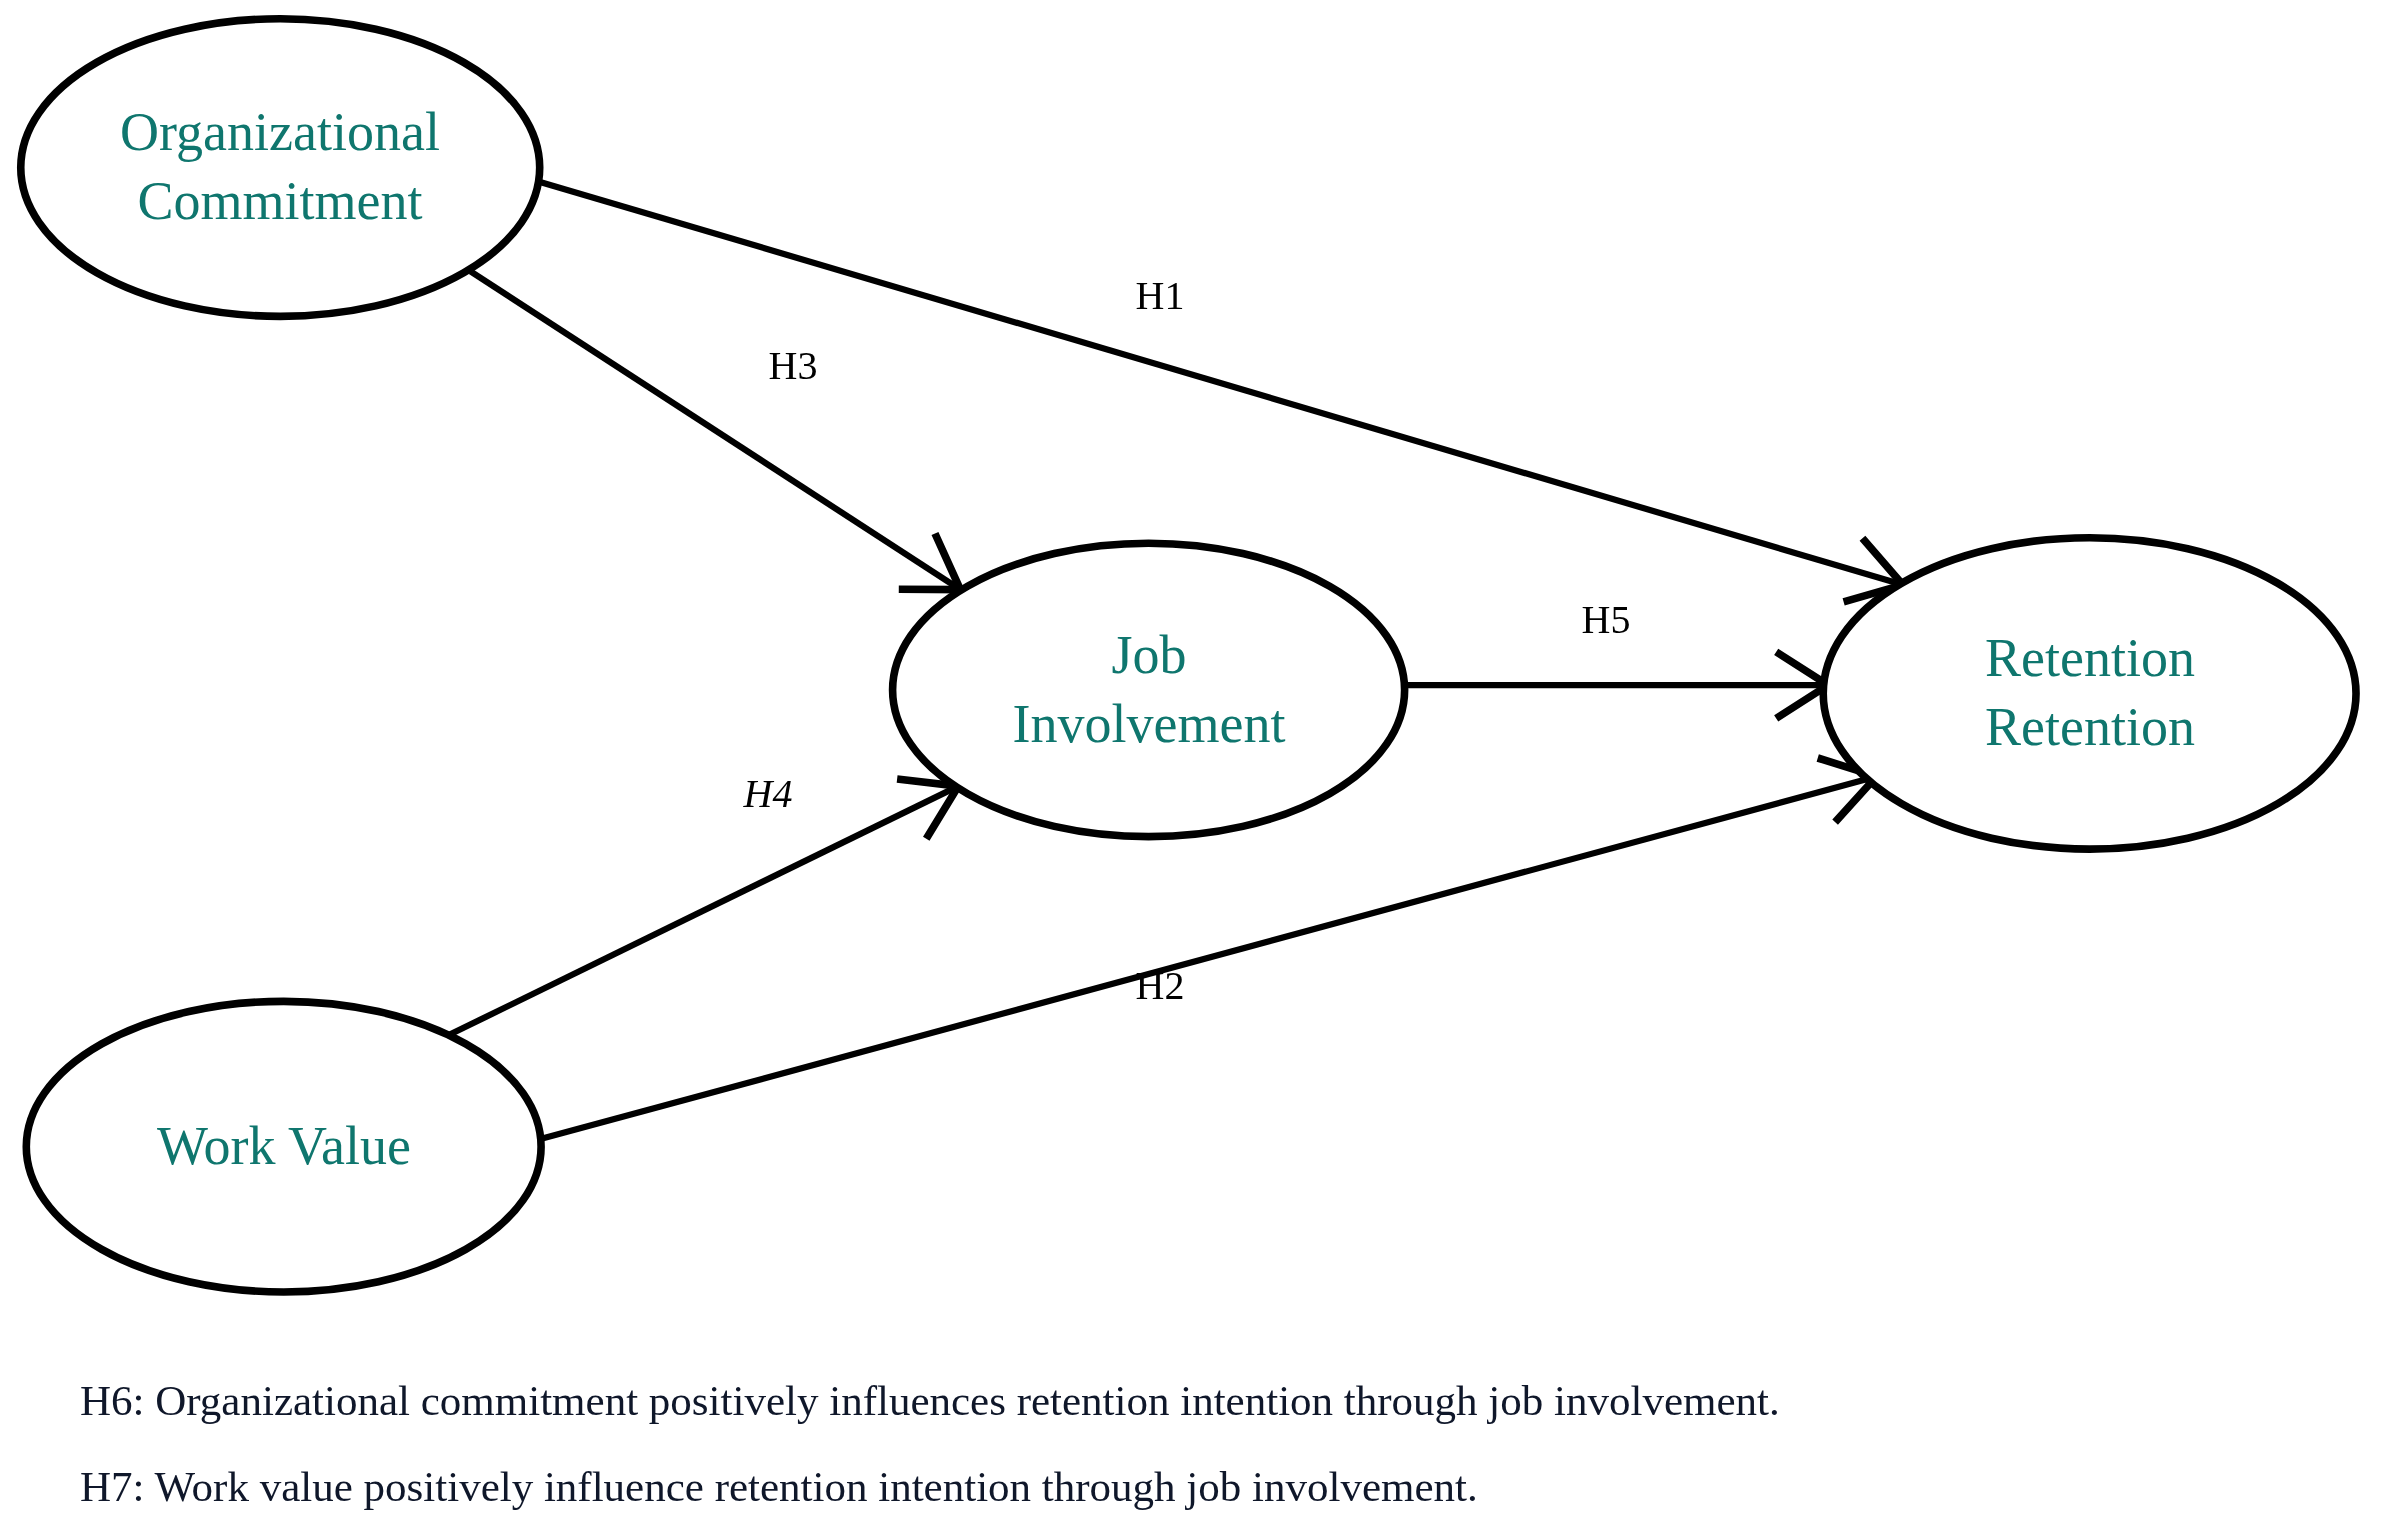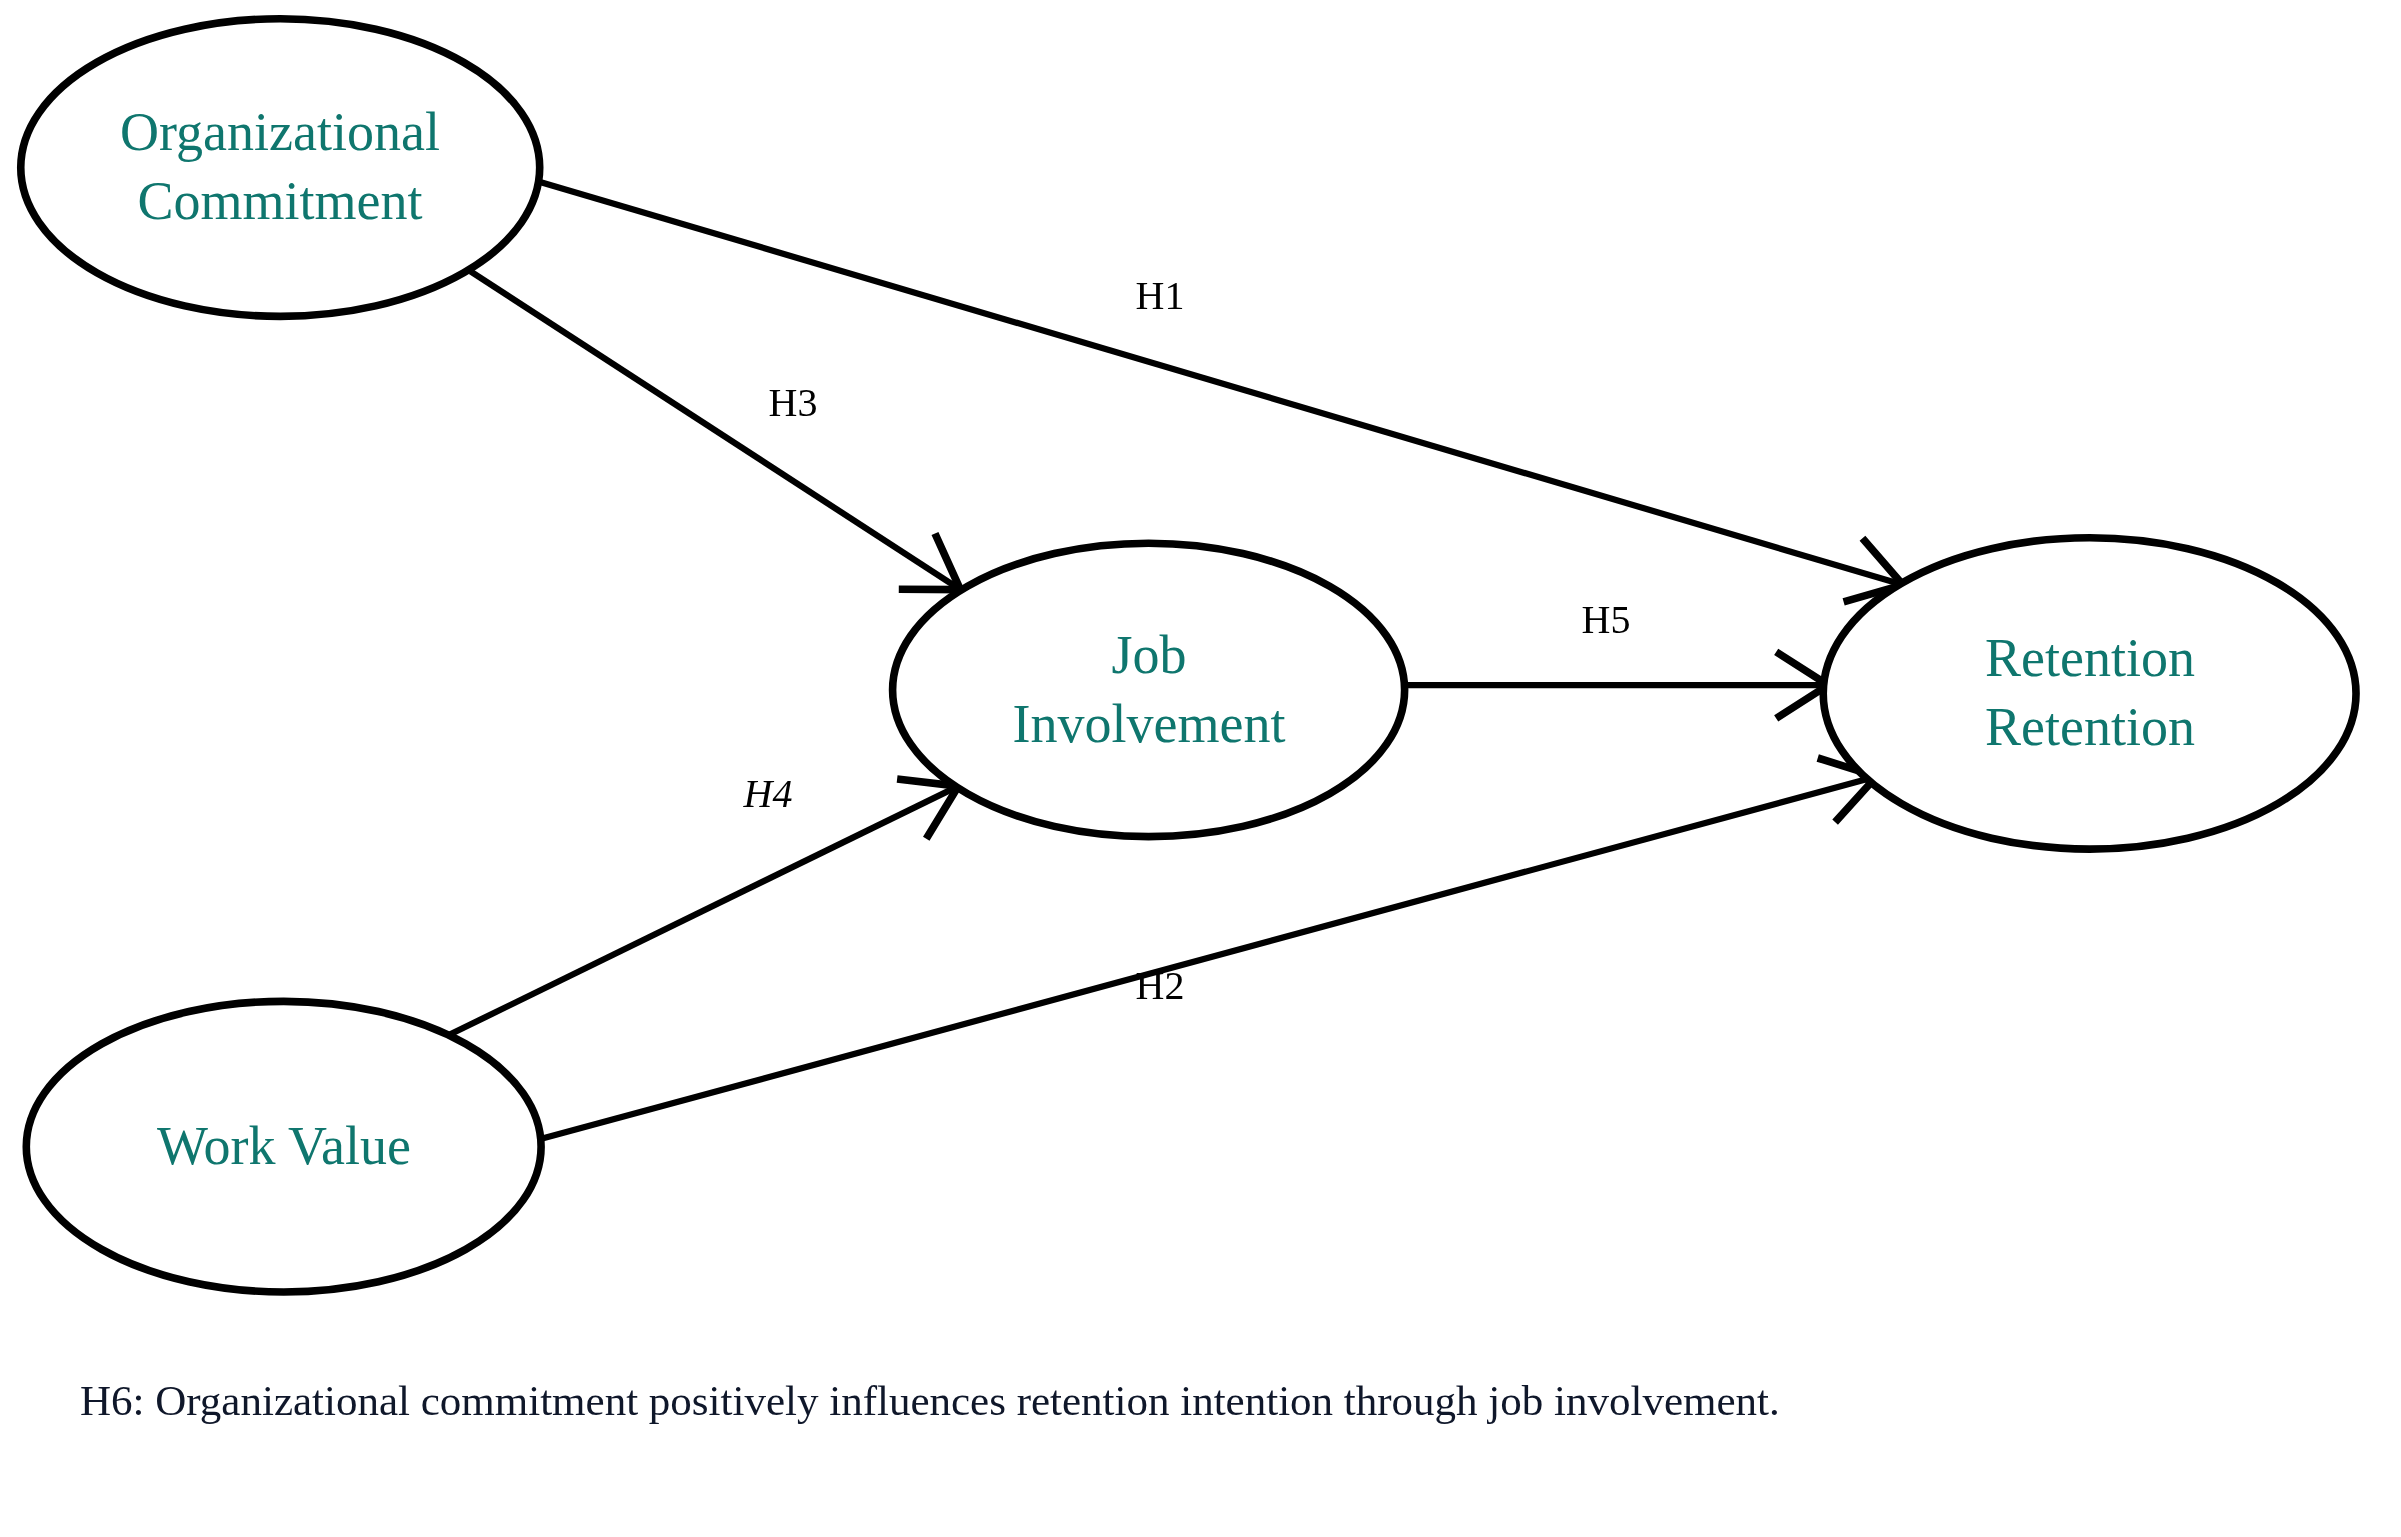--- a/index.html
+++ b/index.html
@@ -38,21 +38,21 @@
 
   .path-label {
     position: absolute;
     transform: translate(-50%, -50%);
     font-size: 40px;
     line-height: 1;
     white-space: nowrap;
     color: #000000;
   }
   .path-label.h1 { left: 1160px; top: 296px;  }
-  .path-label.h3 { left: 793px; top: 403px;  }
+  .path-label.h3 { left: 793px; top: 366px;  }
   .path-label.h4 { left: 768px; top: 794px; font-style: italic; }
   .path-label.h5 { left: 1606px; top: 620px;  }
   .path-label.h2 { left: 1160px; top: 986px; }
 
   .note-line {
     position: absolute;
     left: 80px;
     font-size: 43px;
     line-height: 1;
     white-space: nowrap;
@@ -90,15 +90,16 @@
   <div class="node-label wv">Work Value</div>
   <div class="node-label ri">Retention Retention</div>
 
   <div class="path-label h1">H1</div>
   <div class="path-label h2">H2</div>
   <div class="path-label h3">H3</div>
   <div class="path-label h4">H4</div>
   <div class="path-label h5">H5</div>
 
   <div class="note-line n1">H6: Organizational commitment positively influences retention intention through job involvement.</div>
+  <div class="note-line n2">H7: Work value positively influence retention intention through job involvement.</div>
 
 </figure>
 
 
 </body></html>

